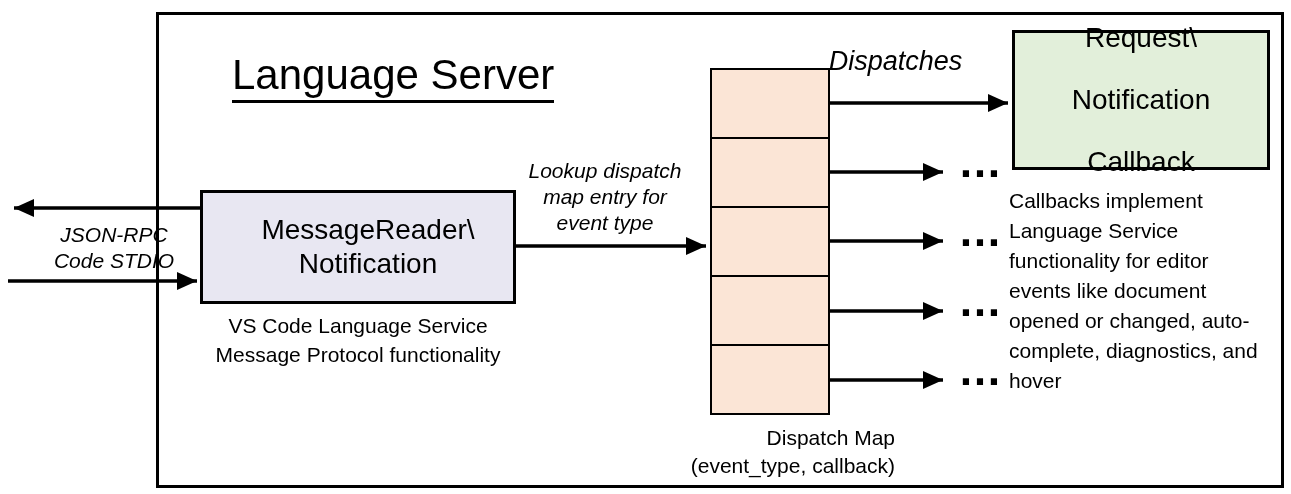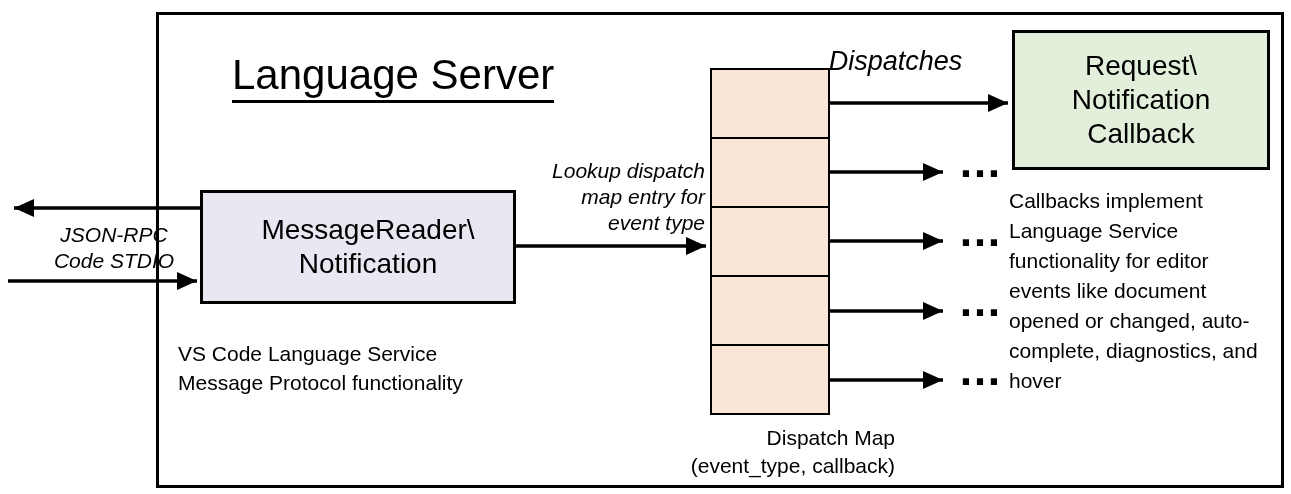--- a/index.html
+++ b/index.html
@@ -26,25 +26,25 @@
     font-size:21px;font-style:italic;text-align:center;line-height:26px;
   }
   .reader-box{
     position:absolute;left:200px;top:190px;width:316px;height:114px;
     background:#e8e7f2;border:3px solid #000;box-sizing:border-box;
     display:flex;flex-direction:column;justify-content:center;align-items:center;
     font-size:28px;line-height:34px;text-align:center;padding-left:20px;
   }
   .reader-caption{
     position:absolute;left:178px;top:311px;width:360px;
-    font-size:21px;line-height:29px;margin-top:28px;
+    font-size:21px;line-height:29px;text-align:center;
   }
   .lookup-label{
     position:absolute;left:505px;top:158px;width:200px;
-    font-size:21px;font-style:italic;text-align:right;line-height:26px;
+    font-size:21px;font-style:italic;text-align:center;line-height:26px;
   }
   .dispatch-map{
     position:absolute;left:710px;top:68px;width:120px;height:347px;
     border:2px solid #000;box-sizing:border-box;
     display:flex;flex-direction:column;
   }
   .dispatch-map .cell{
     flex:1;background:#fbe5d6;border-bottom:2px solid #000;
   }
   .dispatch-map .cell:last-child{border-bottom:none;}
@@ -53,21 +53,21 @@
     font-size:21px;line-height:28px;text-align:right;
   }
   .dispatches-label{
     position:absolute;left:828px;top:48px;width:135px;
     font-size:27px;font-style:italic;text-align:center;line-height:26px;
   }
   .callback-box{
     position:absolute;left:1012px;top:30px;width:258px;height:140px;
     background:#e2efda;border:3px solid #000;box-sizing:border-box;
     display:flex;flex-direction:column;justify-content:center;align-items:center;
-    font-size:28px;line-height:34px;text-align:center;
+    font-size:28px;line-height:34px;text-align:center;gap:28px;
   }
   .note{
     position:absolute;left:1009px;top:186px;width:265px;
     font-size:21px;line-height:30px;
   }
   .ellipsis{
     position:absolute;left:958px;
     font-size:44px;font-weight:bold;line-height:44px;letter-spacing:2px;
   }
   .e1{top:140px;}

